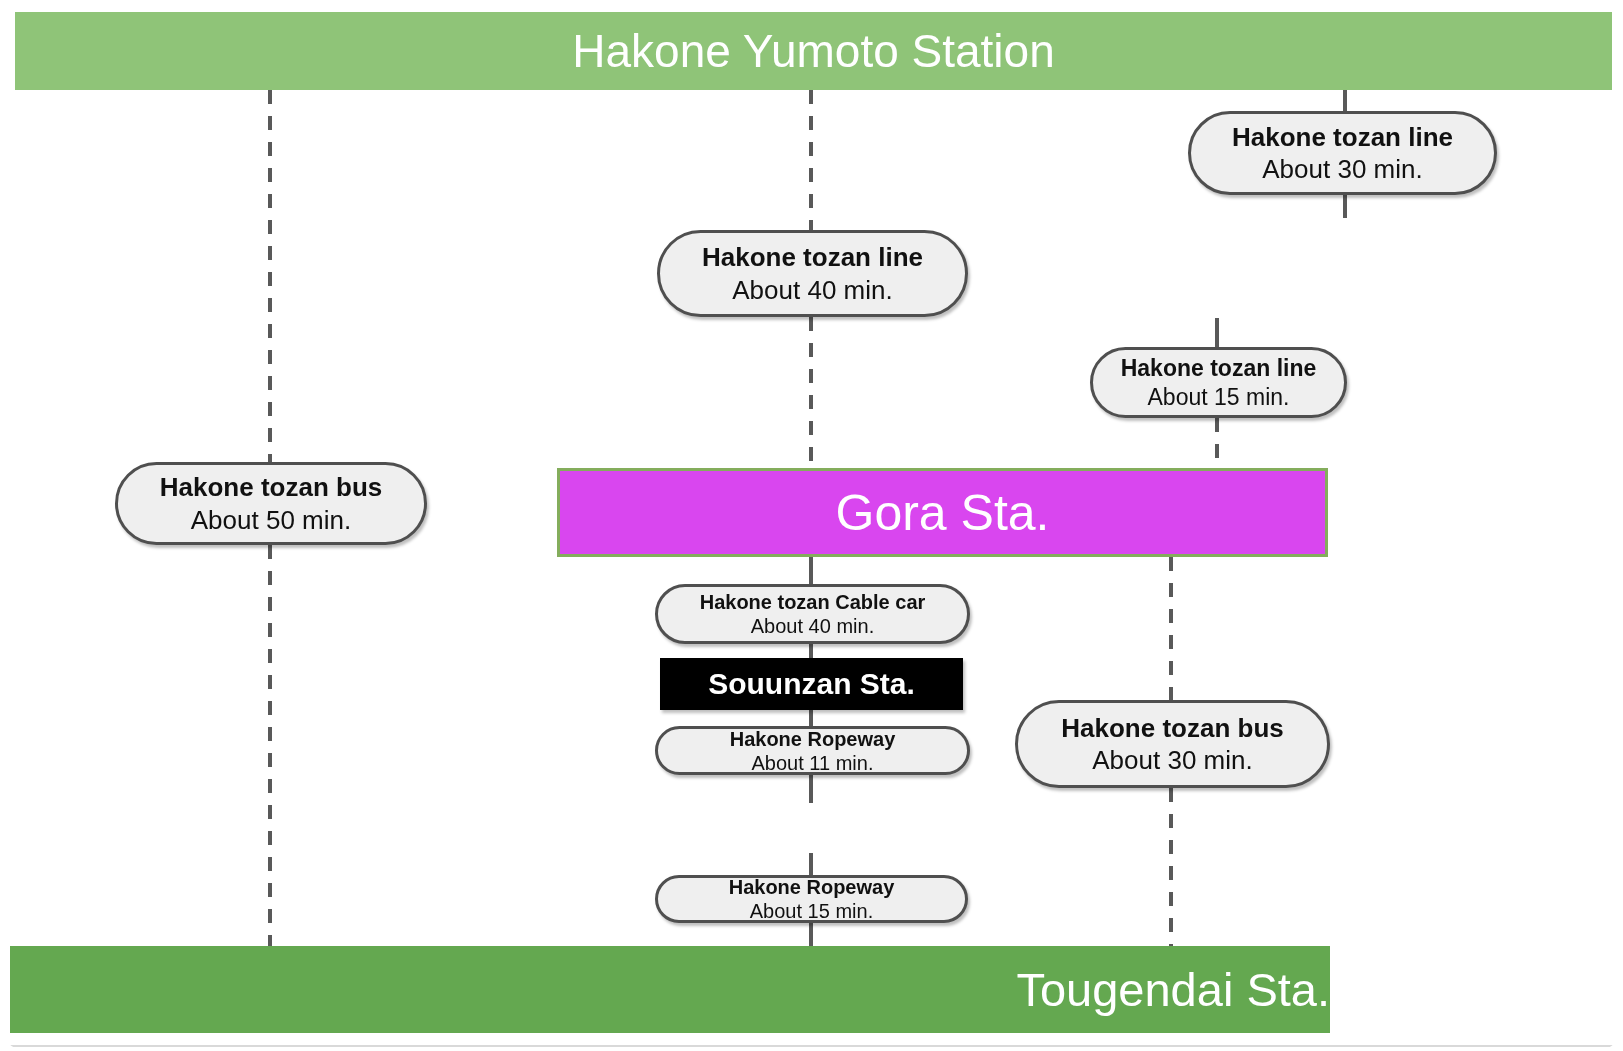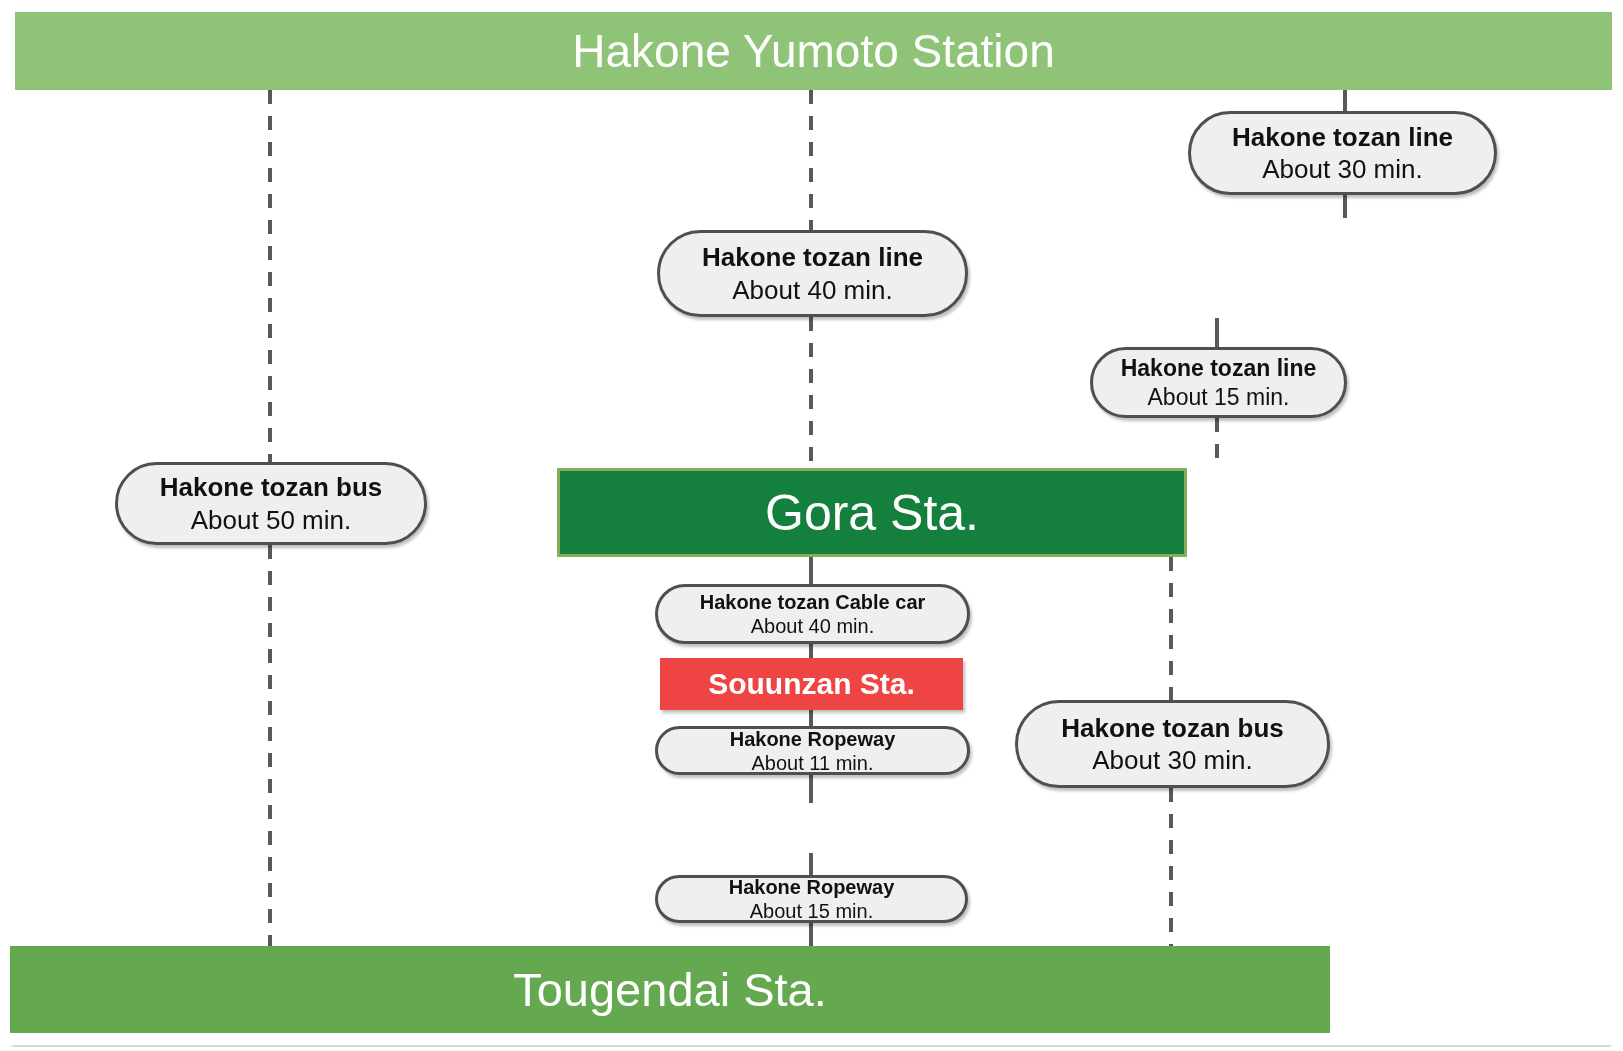--- a/index.html
+++ b/index.html
@@ -8,25 +8,25 @@
     font-family:"Liberation Sans", sans-serif;
     border-radius:27px;
   }
   
   .bar{
     position:absolute;display:flex;align-items:center;justify-content:center;
     color:#ffffff;white-space:nowrap;
   }
   .bar-yumoto{left:15px;top:12px;width:1597px;height:78px;background:#8fc478;font-size:46px;}
   .bar-miyanoshita{left:1098px;top:218px;width:512px;height:100px;background:#e9be3b;border:3px solid #7f9b4e;box-sizing:border-box;font-size:52px;}
-  .bar-gora{left:557px;top:468px;width:630px;height:89px;background:#15803d;border:3px solid #84ad5c;box-sizing:border-box;font-size:50px;}
-  .bar-dark{background:#ef4444;font-weight:bold;font-size:30px;box-shadow:2px 3px 3px rgba(0,0,0,0.25);justify-content:center;}
+  .bar-gora{left:557px;top:468px;width:771px;height:89px;background:#d946ef;border:3px solid #84ad5c;box-sizing:border-box;font-size:50px;}
+  .bar-dark{background:#000000;font-weight:bold;font-size:30px;box-shadow:2px 3px 3px rgba(0,0,0,0.25);justify-content:center;}
   .bar-souunzan{left:660px;top:658px;width:303px;height:52px;}
   .bar-owakudani{left:655px;top:803px;width:305px;height:50px;}
-  .bar-tougendai{left:10px;top:946px;width:1320px;height:87px;background:#64a850;font-size:47px;}
+  .bar-tougendai{left:10px;top:946px;width:1320px;height:87px;background:#64a850;font-size:47px;justify-content:flex-end;}
   
   .pill{
     position:absolute;display:flex;flex-direction:column;align-items:center;justify-content:center;
     background:#efefef;border:3px solid #4f4f4f;border-radius:999px;box-sizing:border-box;
     color:#111111;text-align:center;line-height:1.25;box-shadow:2px 3px 3px rgba(0,0,0,0.25);
     white-space:nowrap;
   }
   .pill .mode{font-weight:bold;}
   .pill-30-line{left:1188px;top:111px;width:309px;height:84px;font-size:26px;}
   .pill-40-line{left:657px;top:230px;width:311px;height:87px;font-size:26px;}

